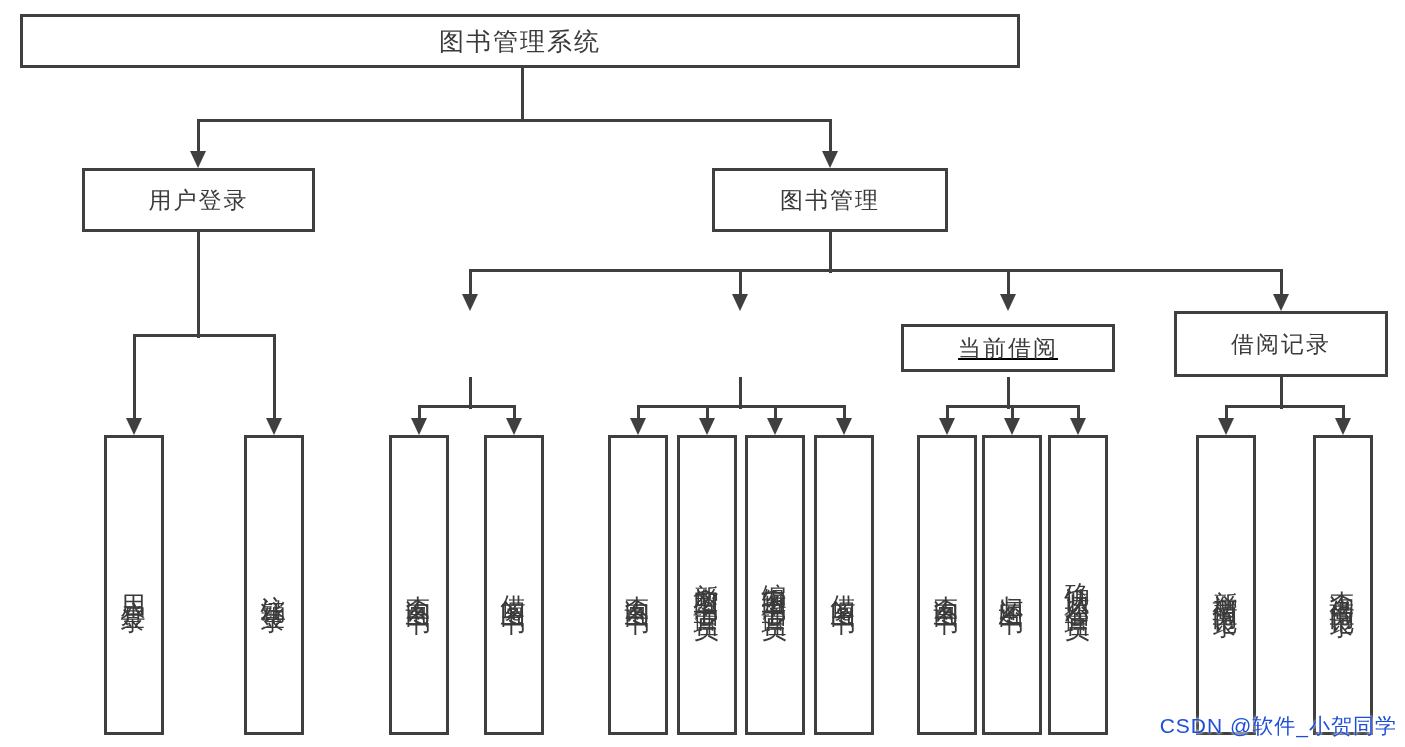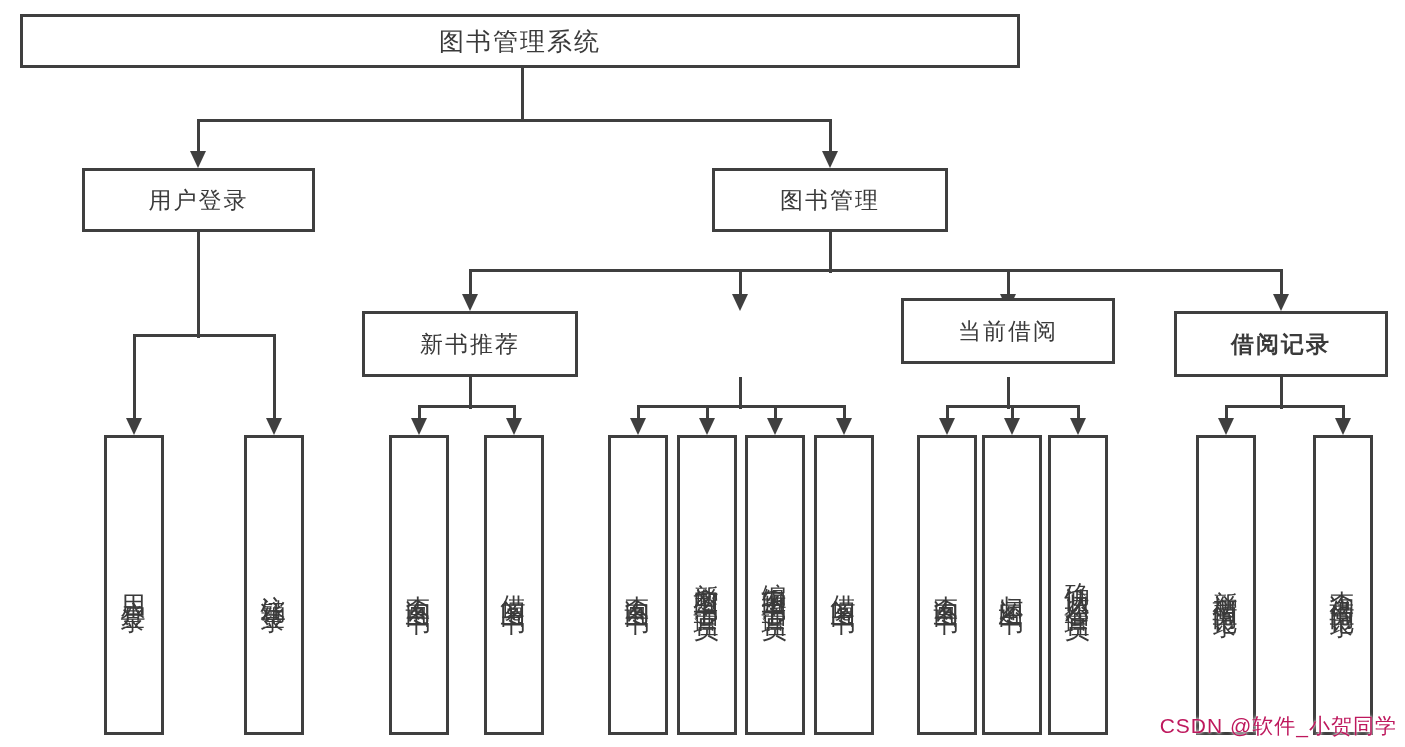--- a/index.html
+++ b/index.html
@@ -59,37 +59,34 @@
     letter-spacing: 1px;
     color: #b3b3b3;
     text-shadow: 0 0 2px #ffffff, 0 0 4px #ffffff;
     z-index: 5;
   }
 </style>
 </head>
 <body>
 
 <div id="canvas">
-  <div class="watermark" style="color: #be185d; margin-left: 36px;">CSDN @软件_小贺同学</div>
+  <div class="watermark" style="color: #1d4ed8; margin-left: 36px;">CSDN @软件_小贺同学</div>
 <div class="node" style="left: 20px; top: 14px; width: 1000px; height: 54px; border-color: rgb(63, 63, 63);">
       <span class="label" style="font-size: 25px; color: rgb(58, 58, 58);">图书管理系统</span>
     </div>
     <div class="node" style="left: 82px; top: 168px; width: 233px; height: 64px; border-color: rgb(63, 63, 63);">
       <span class="label" style="font-size: 23px; color: rgb(58, 58, 58);">用户登录</span>
     </div>
     <div class="node" style="left: 712px; top: 168px; width: 236px; height: 64px; border-color: rgb(63, 63, 63);">
       <span class="label" style="font-size: 23px; color: rgb(58, 58, 58);">图书管理</span>
     </div>
-    <div class="node" style="left: 362px; top: 311px; width: 216px; height: 66px; border-color: rgb(63, 63, 63);">
-      <span class="label" style="font-size: 23px; color: rgb(58, 58, 58);">新书推荐</span>
-    </div>
-    <div class="node" style="left: 901px; top: 298px; width: 214px; height: 66px; border-color: rgb(63, 63, 63);">
+    <div class="node" style="left: 901px; top: 324px; width: 214px; height: 48px; border-color: rgb(63, 63, 63); text-decoration: underline;">
       <span class="label" style="font-size: 23px; color: rgb(58, 58, 58);">当前借阅</span>
     </div>
-    <div class="node" style="left: 1174px; top: 311px; width: 214px; height: 66px; border-color: rgb(63, 63, 63); font-weight: bold;">
+    <div class="node" style="left: 1174px; top: 311px; width: 214px; height: 66px; border-color: rgb(63, 63, 63);">
       <span class="label" style="font-size: 23px; color: rgb(58, 58, 58);">借阅记录</span>
     </div>
     <div class="node vertical" style="left: 104px; top: 435px; width: 60px; height: 300px; border-color: rgb(63, 63, 63);">
       <span class="label" style="font-size: 25px; color: rgb(58, 58, 58);">用户登录</span>
     </div>
     <div class="node vertical" style="left: 244px; top: 435px; width: 60px; height: 300px; border-color: rgb(63, 63, 63);">
       <span class="label" style="font-size: 25px; color: rgb(58, 58, 58);">注销登录</span>
     </div>
     <div class="node vertical" style="left: 389px; top: 435px; width: 60px; height: 300px; border-color: rgb(63, 63, 63);">
       <span class="label" style="font-size: 25px; color: rgb(58, 58, 58);">查询图书</span>

